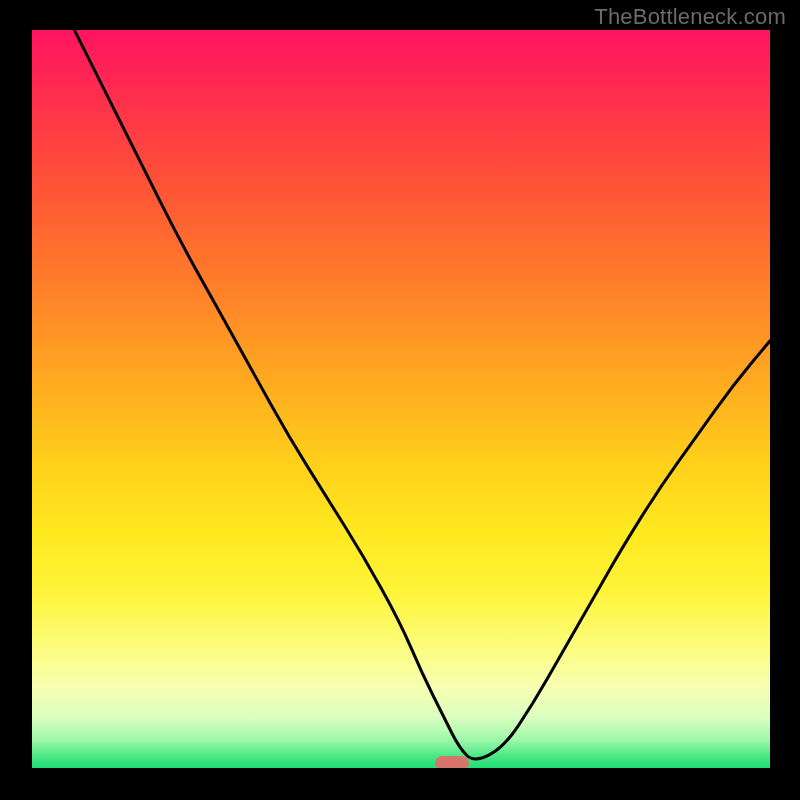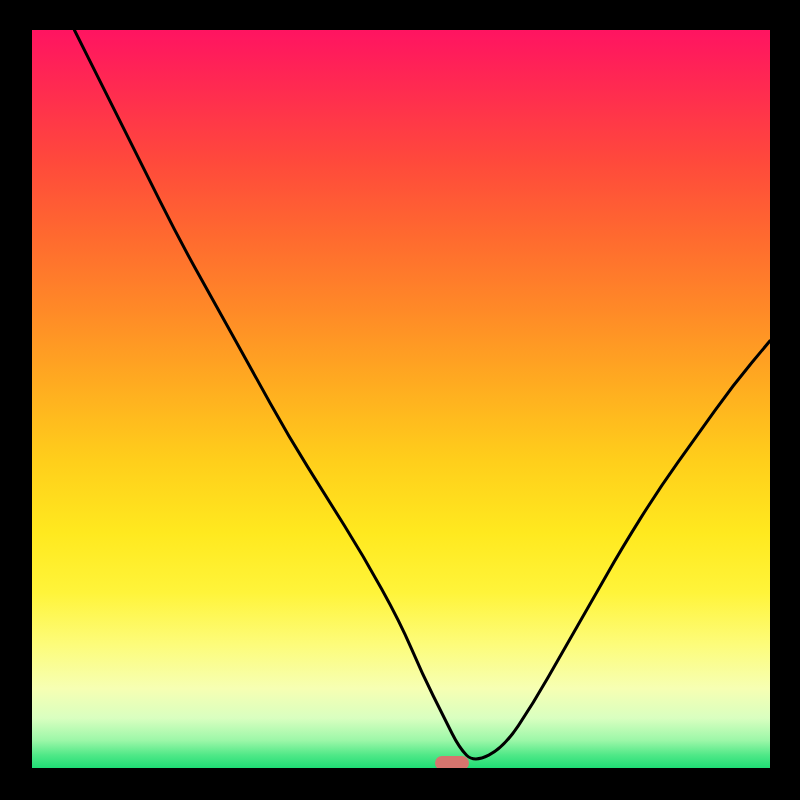--- a/index.html
+++ b/index.html
@@ -98,20 +98,21 @@
     background: #d6756e;
     z-index: 12;
     transform: translate(-50%, -50%);
   }
 </style>
 </head>
 <body>
 
 <div class="frame">
 
+  <div class="watermark">TheBottleneck.com</div>
 
   <div class="plot-outer">
     <div class="gradient"></div>
 
     <svg class="curve" viewBox="0 0 740 740" preserveAspectRatio="none">
       <path id="curve-path" fill="none" stroke="#000" stroke-width="3" stroke-linecap="round" stroke-linejoin="round" d="M 44.4 0.0 Q 44.4 0.0 59.2 29.6 Q 74.0 59.2 92.5 96.2 Q 111.0 133.2 129.5 170.2 Q 148.0 207.2 166.5 240.5 Q 185.0 273.8 203.5 307.1 Q 222.0 340.4 240.5 373.7 Q 259.0 407.0 277.5 436.6 Q 296.0 466.2 314.5 495.8 Q 333.0 525.4 351.5 558.7 Q 370.0 592.0 381.1 617.9 Q 392.2 643.8 403.3 666.0 Q 414.4 688.2 421.8 703.0 Q 429.2 717.8 436.6 725.2 Q 444.0 732.6 458.8 725.2 Q 473.6 717.8 488.4 695.6 Q 503.2 673.4 518.0 647.5 Q 532.8 621.6 547.6 595.7 Q 562.4 569.8 577.2 543.9 Q 592.0 518.0 610.5 488.4 Q 629.0 458.8 647.5 432.9 Q 666.0 407.0 684.5 381.1 Q 703.0 355.2 721.5 333.0 T 740.0 310.8"></path>
     </svg>
 
     <div id="marker" class="marker" style="left: 421.8px; top: 732.6px; background: rgb(214, 117, 110);"></div>
   </div>

